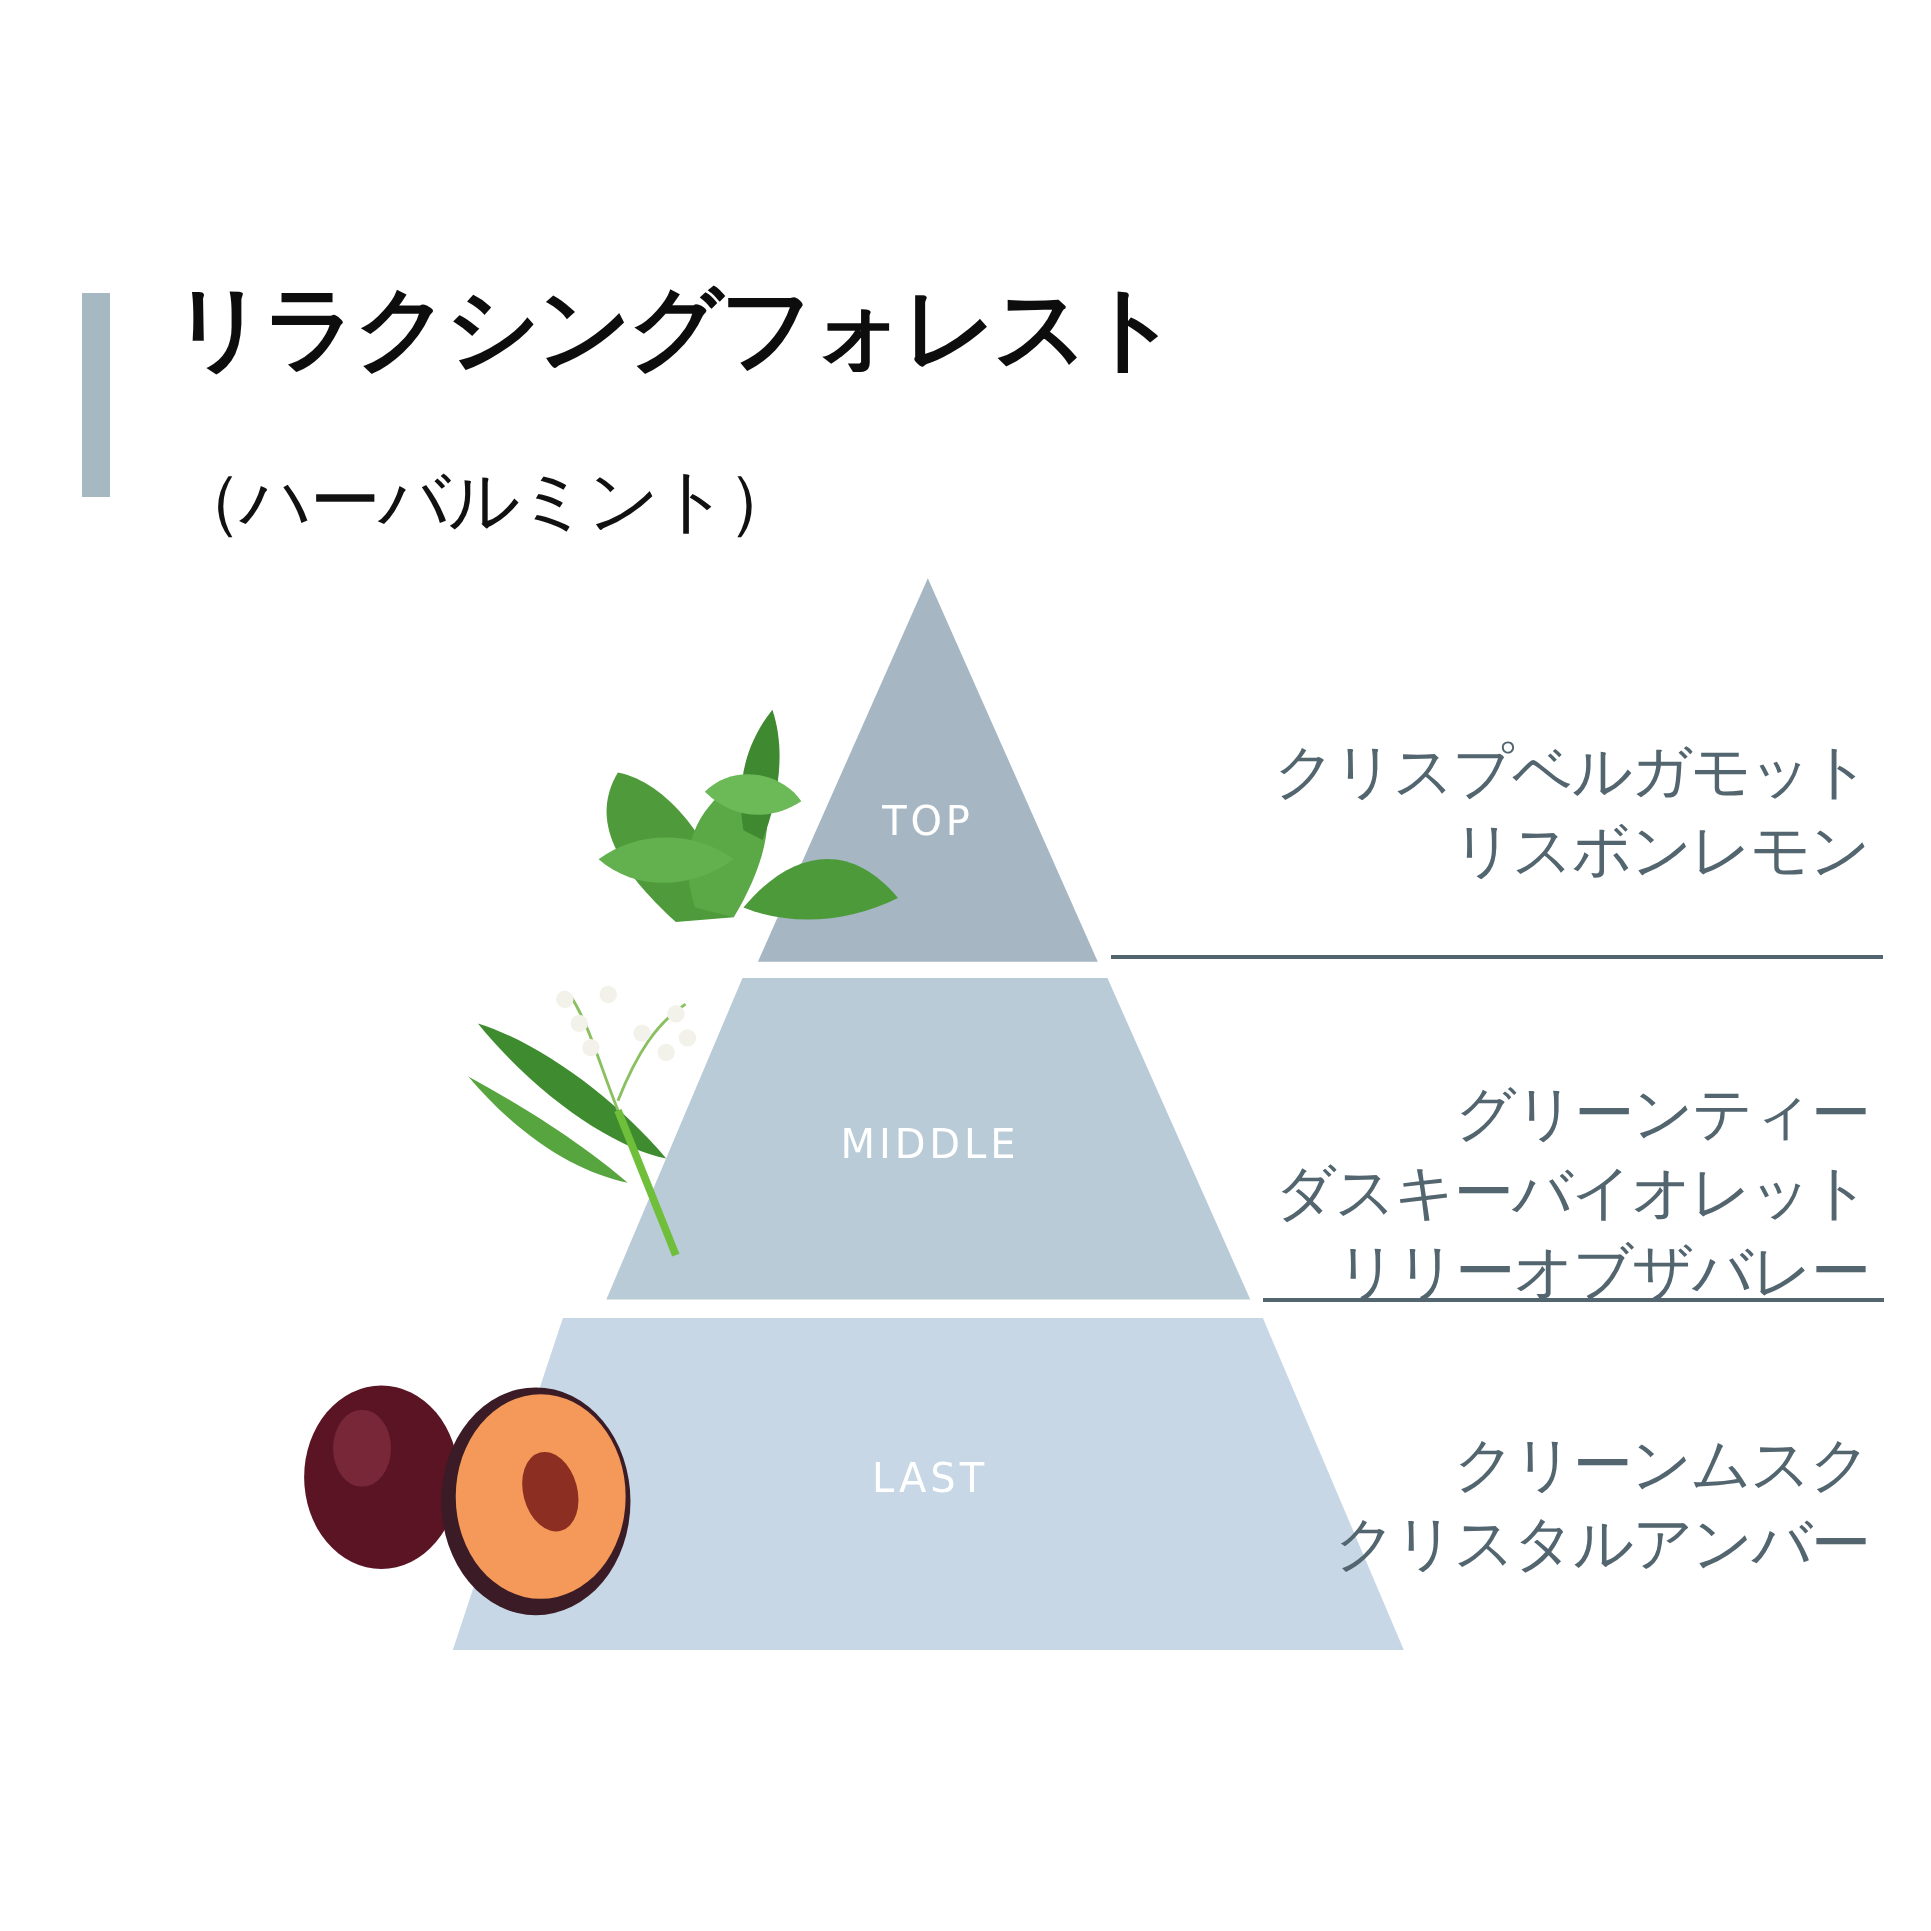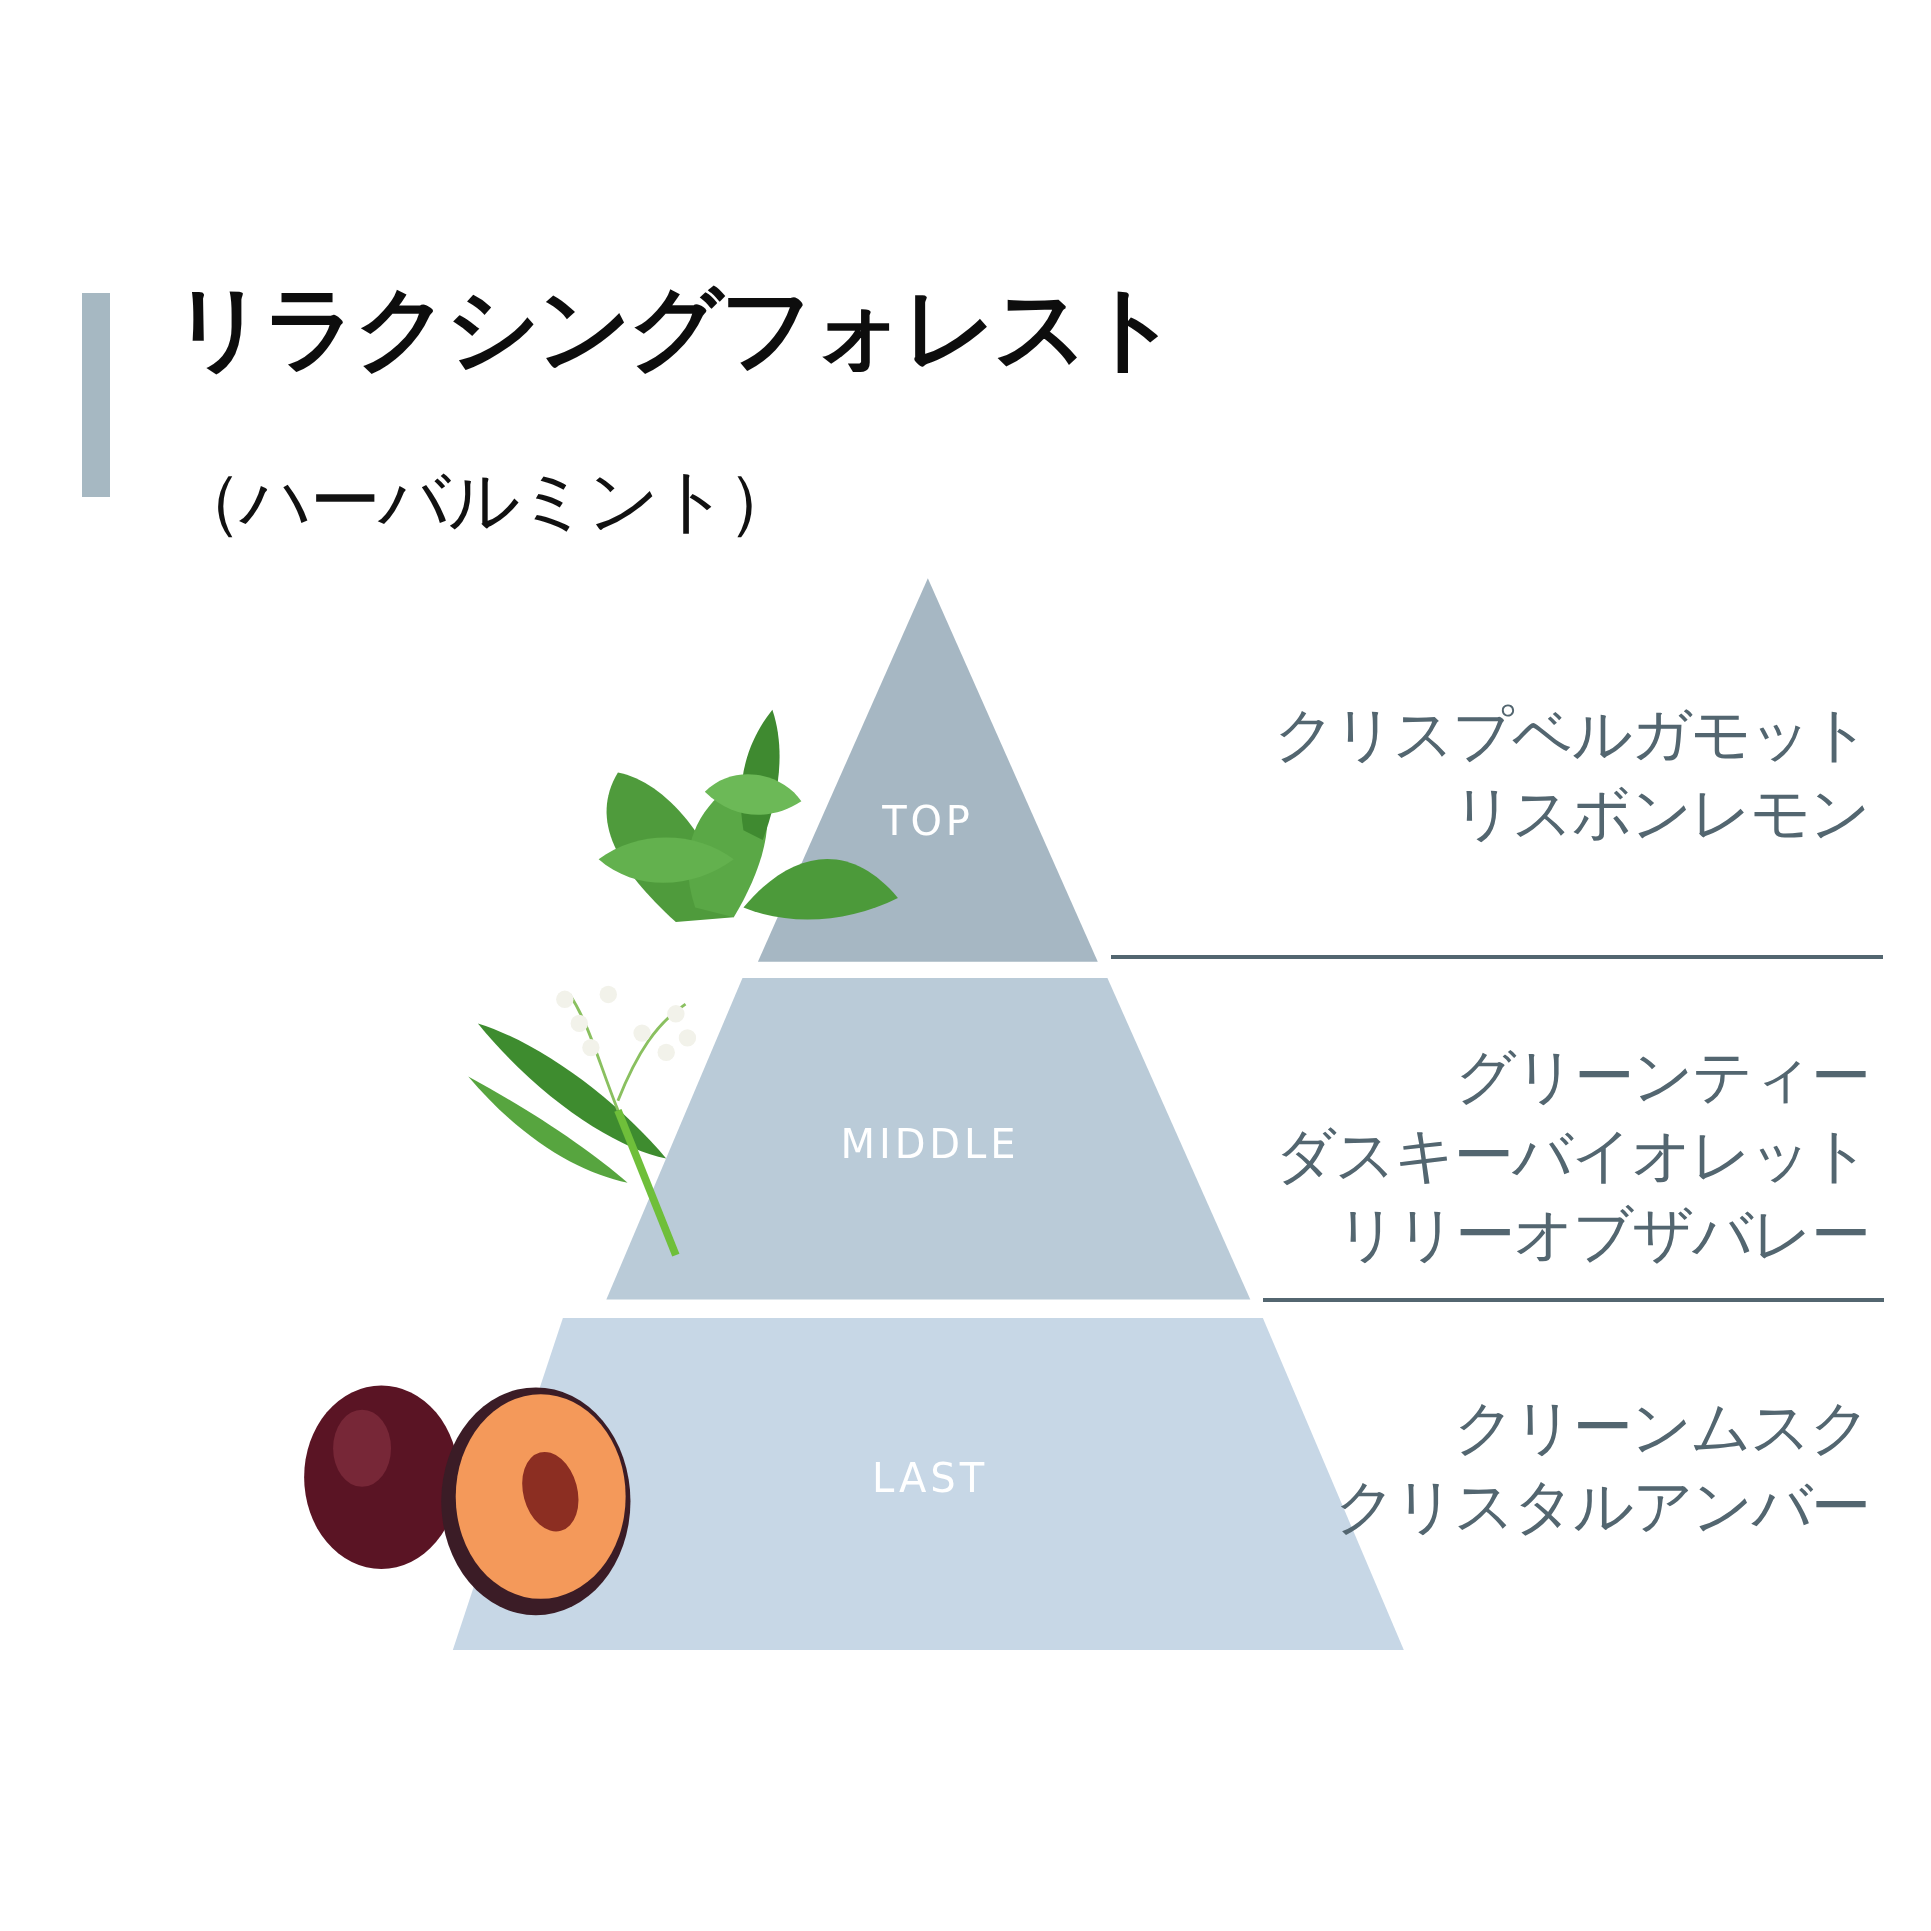--- a/index.html
+++ b/index.html
@@ -7,21 +7,21 @@
          font-family: "DejaVu Sans", "Liberation Sans", sans-serif; }
   .accent-bar { position: absolute; left: 82px; top: 293px; width: 28px; height: 204px; background: #a6b8c2; }
   .title { position: absolute; left: 172px; top: 282px; font-size: 93px; font-weight: bold; color: #0d0d0d;
            letter-spacing: -3.9px; white-space: nowrap; line-height: 1; }
   .subtitle { position: absolute; left: 172px; top: 417px; font-size: 71px; color: #111; letter-spacing: -2.9px;
               white-space: nowrap; line-height: 1; margin-top: 48px; }
   svg.pyramid { position: absolute; left: 0; top: 0; }
   .tier-label { position: absolute; color: #ffffff; font-size: 40px; letter-spacing: 3.9px; line-height: 1;
                 transform: translateX(-50%); white-space: nowrap; font-family: "DejaVu Sans", sans-serif; }
   .notes { position: absolute; right: 62px; text-align: right; color: #536670; font-size: 60px;
-           line-height: 79px; letter-spacing: -1.9px; }
+           line-height: 79px; letter-spacing: -1.9px; margin-top: 37px; }
   .notes div { white-space: nowrap; }
   .divider { position: absolute; height: 3.9px; background: #536670; }
 </style>
 </head>
 <body>
 
 <div class="accent-bar"></div>
 <div class="title">リラクシングフォレスト</div>
 <div class="subtitle">（ハーバルミント）</div>
 

